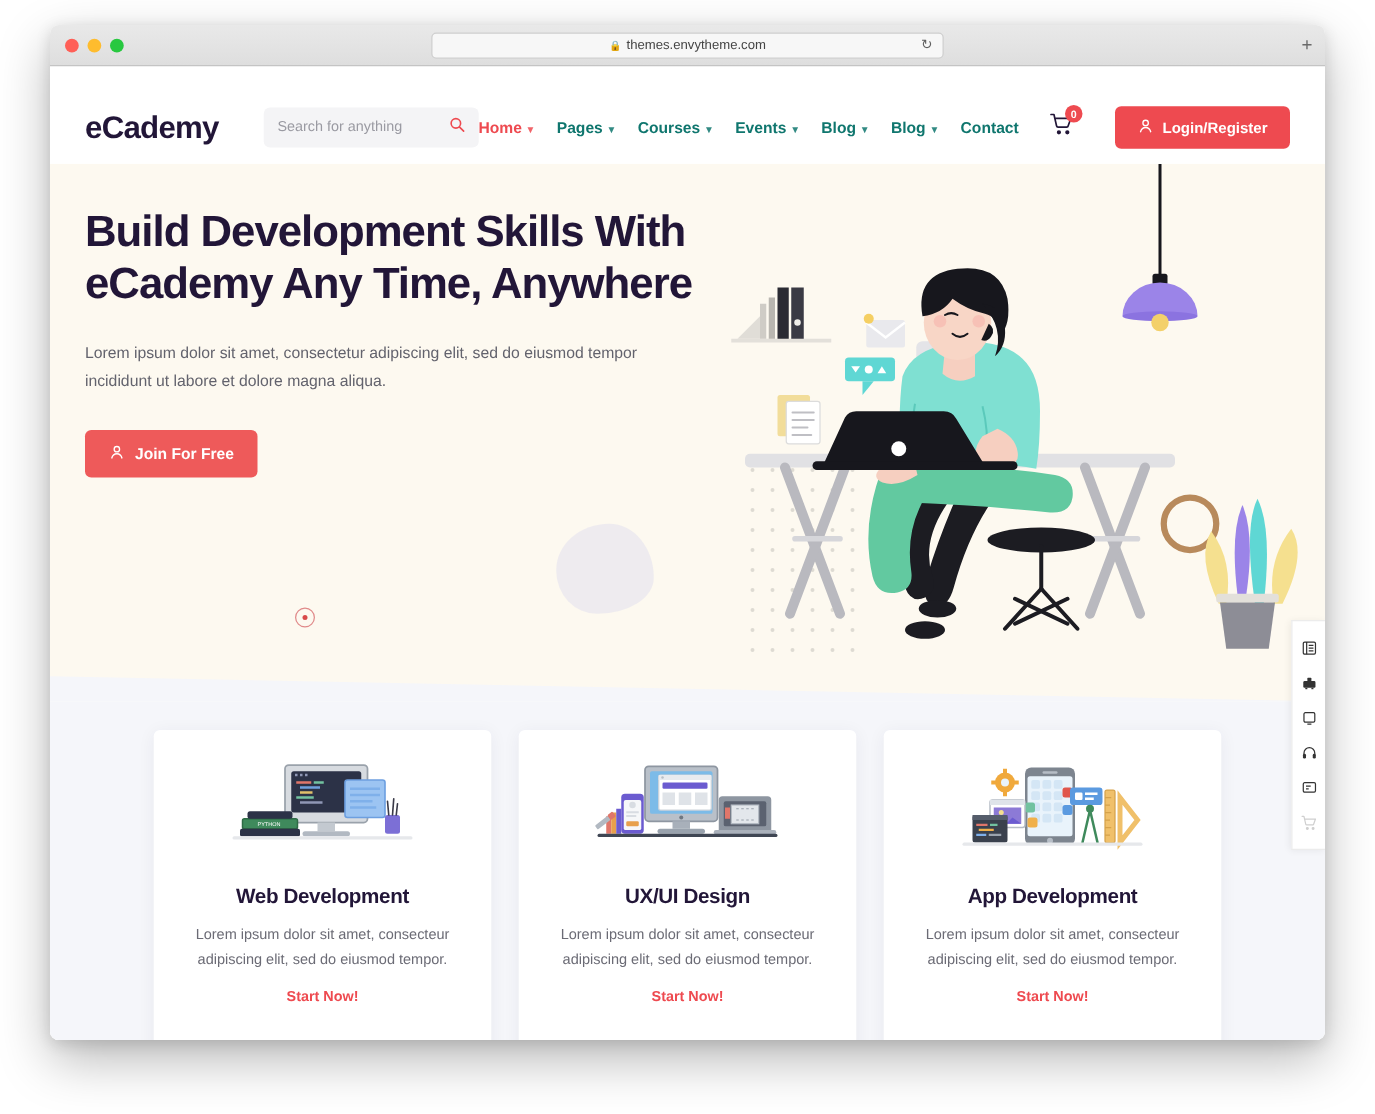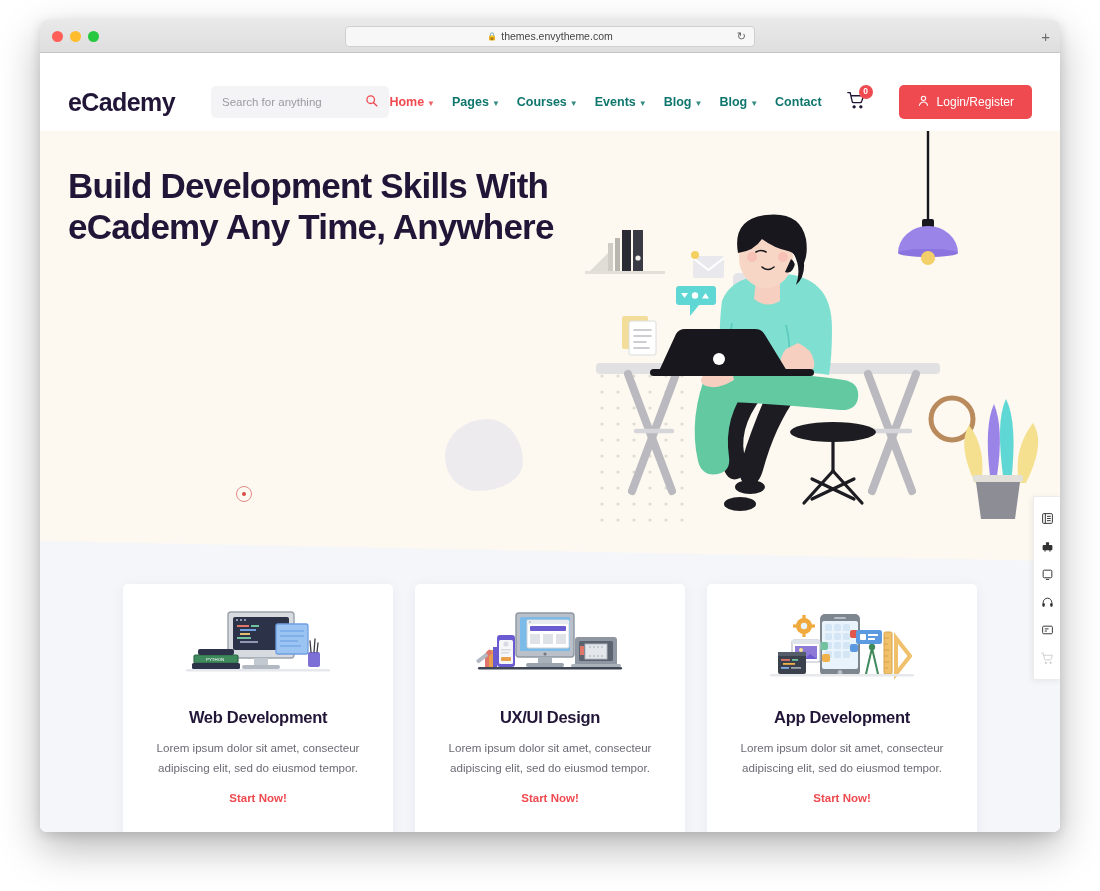--- a/index.html
+++ b/index.html
@@ -183,21 +183,21 @@
 
   .login-btn {
     margin-left: 16px;
     height: 34px;
     padding: 0 18px;
     background: #ee4a50;
     border: none;
     border-radius: 5px;
     color: #fff;
     font-size: 12px;
-    font-weight: 400;
+    font-weight: 700;
     font-family: "Liberation Sans", sans-serif;
     display: flex;
     align-items: center;
     gap: 7px;
     cursor: pointer;
     white-space: nowrap;
   }
 
   
   .hero {
@@ -677,20 +677,33 @@
             <rect x="70" y="238" width="164" height="7" rx="3.5" fill="#17171d"></rect>
           </g>
         </svg>
       </div>
 
       <div class="hero-inner">
         <h1 class="hero-title">
           <span>Build Development Skills With</span><br>
           <span>eCademy Any Time, Anywhere</span>
         </h1>
+        <p class="hero-sub">
+          <span>Lorem ipsum dolor sit amet, consectetur adipiscing elit, sed do eiusmod tempor</span>
+          <span>incididunt ut labore et dolore magna aliqua.</span>
+        </p>
+        <button class="join-btn">
+          <span>
+            <svg width="13" height="13" viewBox="0 0 24 24" fill="none" stroke="#fff" stroke-width="2" stroke-linecap="round" stroke-linejoin="round">
+              <circle cx="12" cy="8" r="4"></circle>
+                <path d="M4.5 21c1.2-4.2 4.2-6.2 7.5-6.2s6.3 2 7.5 6.2"></path>
+            </svg>
+          </span>
+          <span>Join For Free</span>
+        </button>
       </div>
 
       <svg class="hero-wedge" viewBox="0 0 1020 38" preserveAspectRatio="none">
         <path d="M0 18 L1020 38 L1020 38 L0 38 Z" fill="#f5f6fa"></path>
       </svg>
     </div>
 
     <div class="courses">
       <div class="cards">
 

